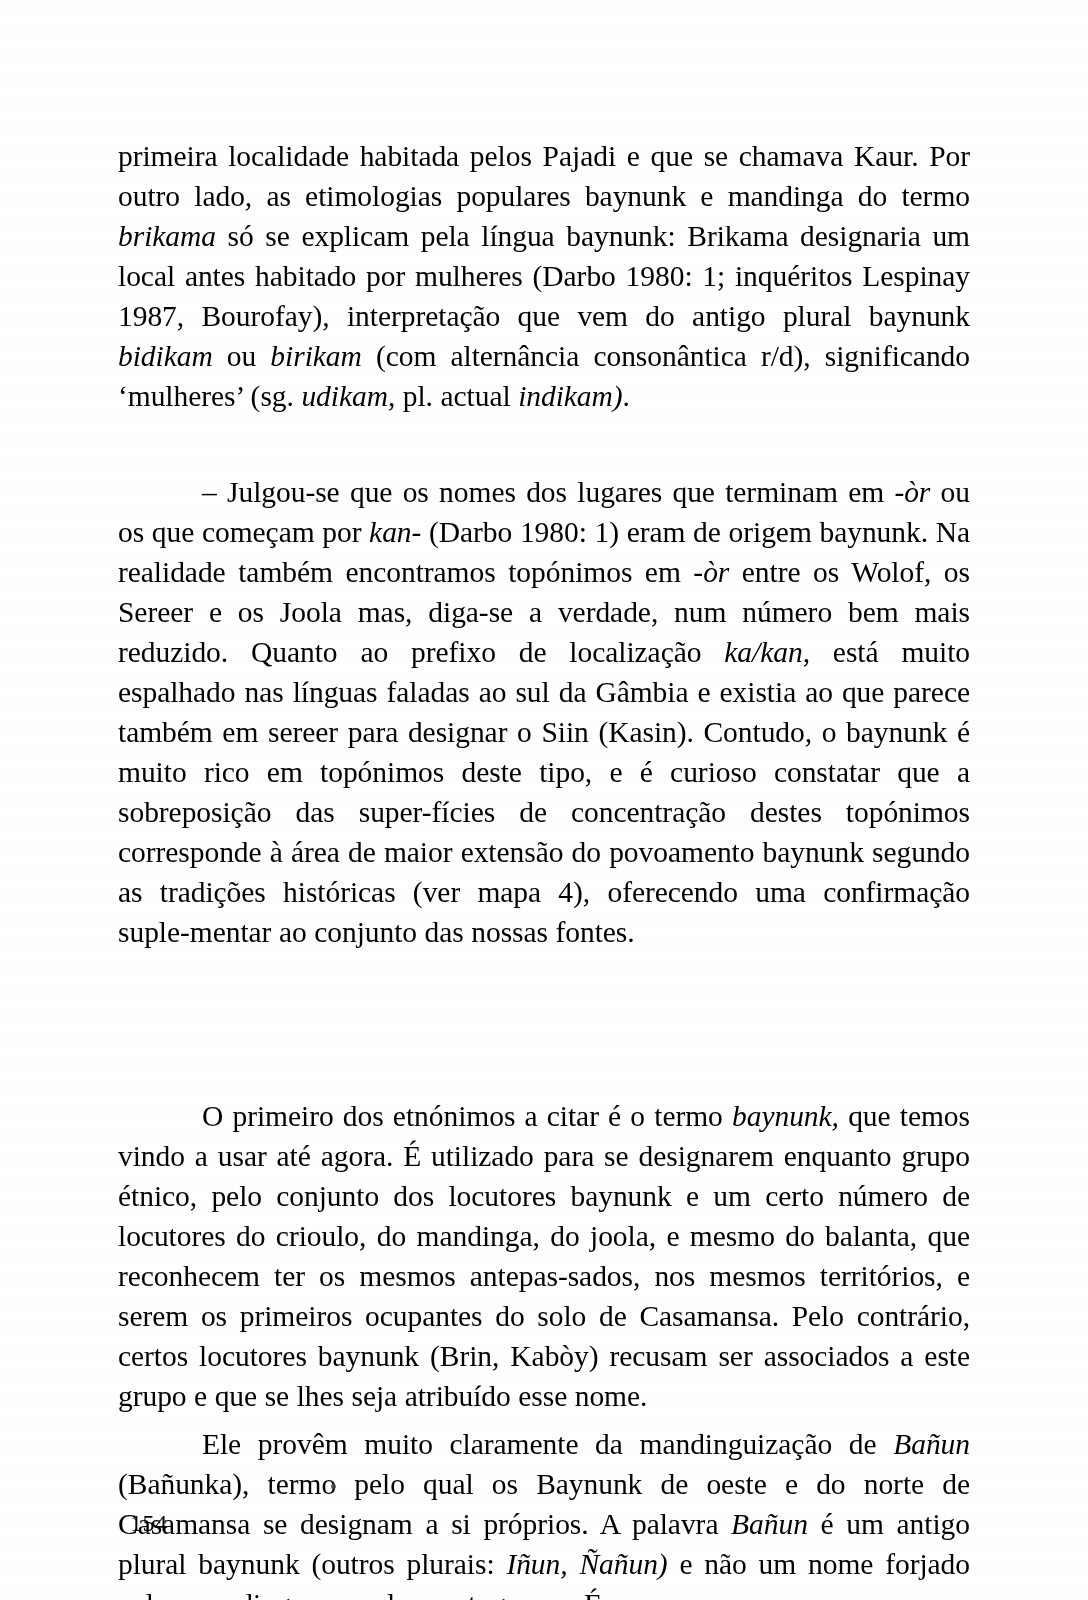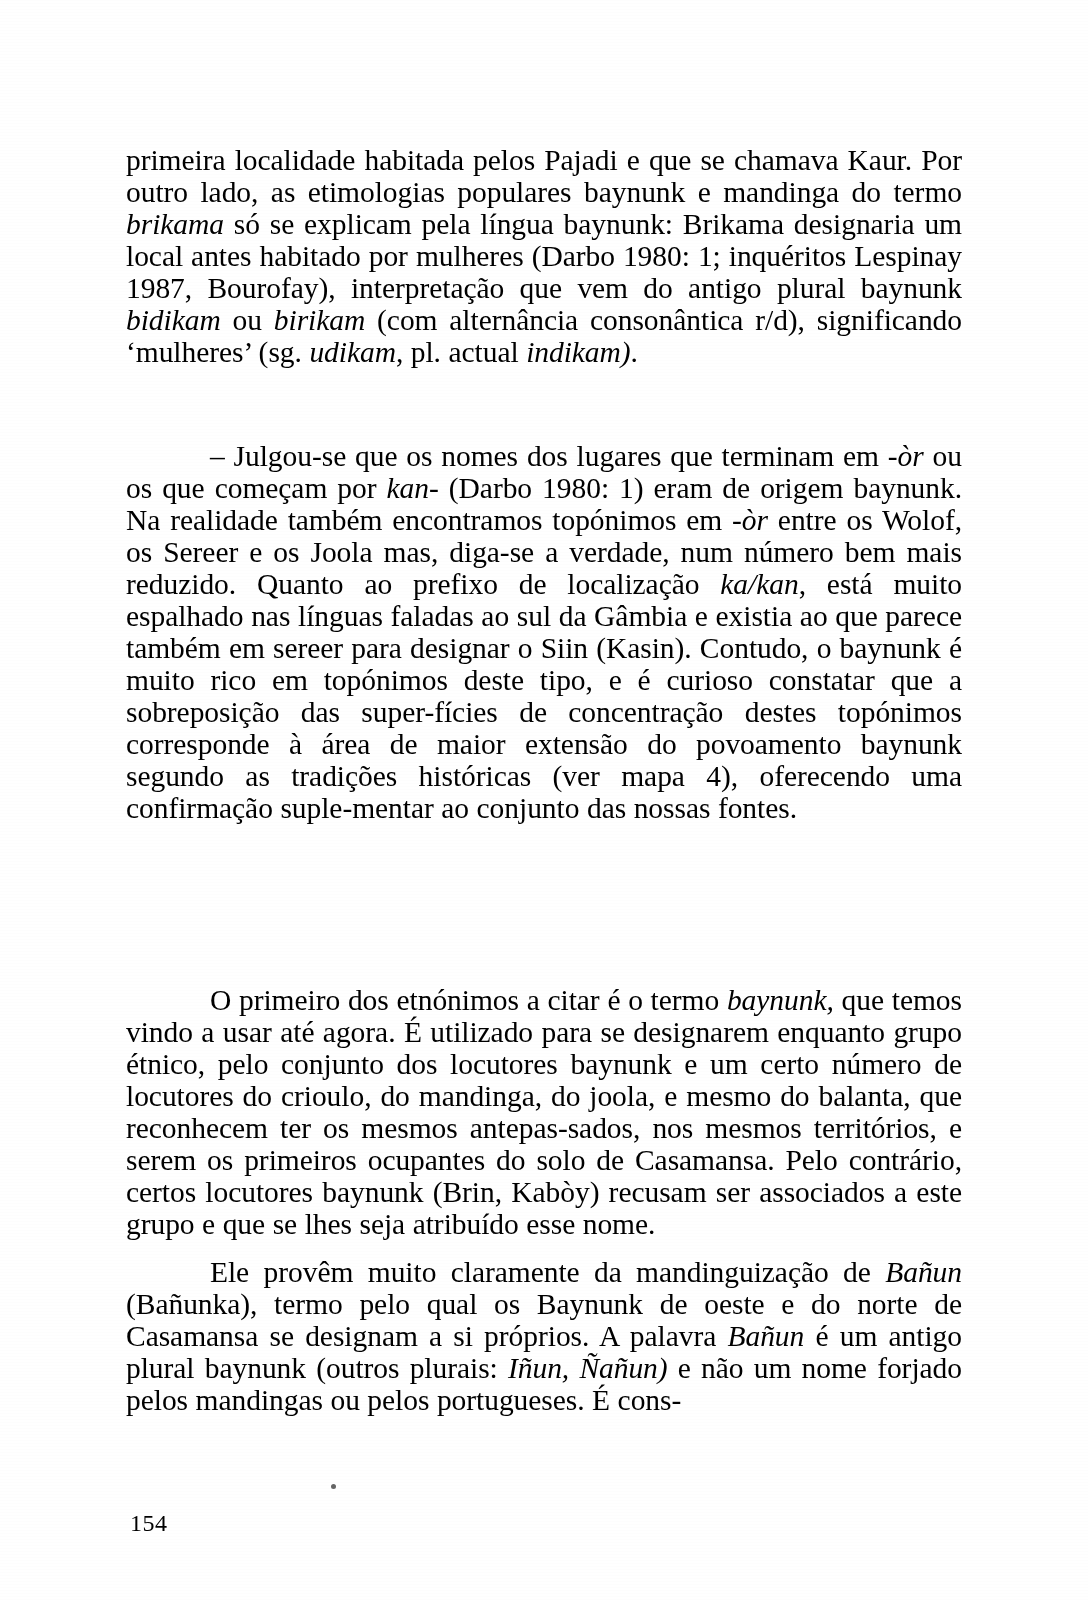--- a/index.html
+++ b/index.html
@@ -25,23 +25,23 @@
   }
 
   .text-column {
     position: absolute;
     left: 110px;
     top: 128px;
     width: 868px;
   }
 
   p.para {
-    margin: 16px;
+    margin: 8px;
     font-size: 29.5px;
-    line-height: 32px;
+    line-height: 40px;
     text-align: justify;
     text-justify: inter-word;
     letter-spacing: -0.05px;
     word-spacing: 0.2px;
     hyphens: none;
   }
 
   p.para.indent {
     text-indent: 84px;
   }

